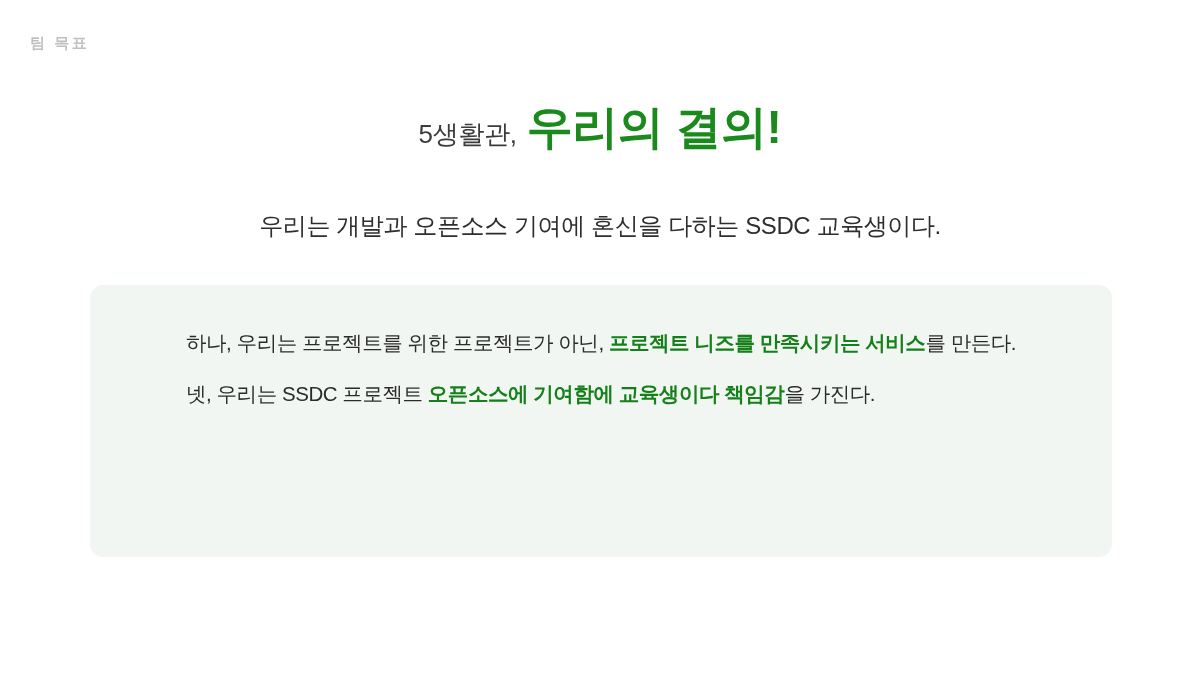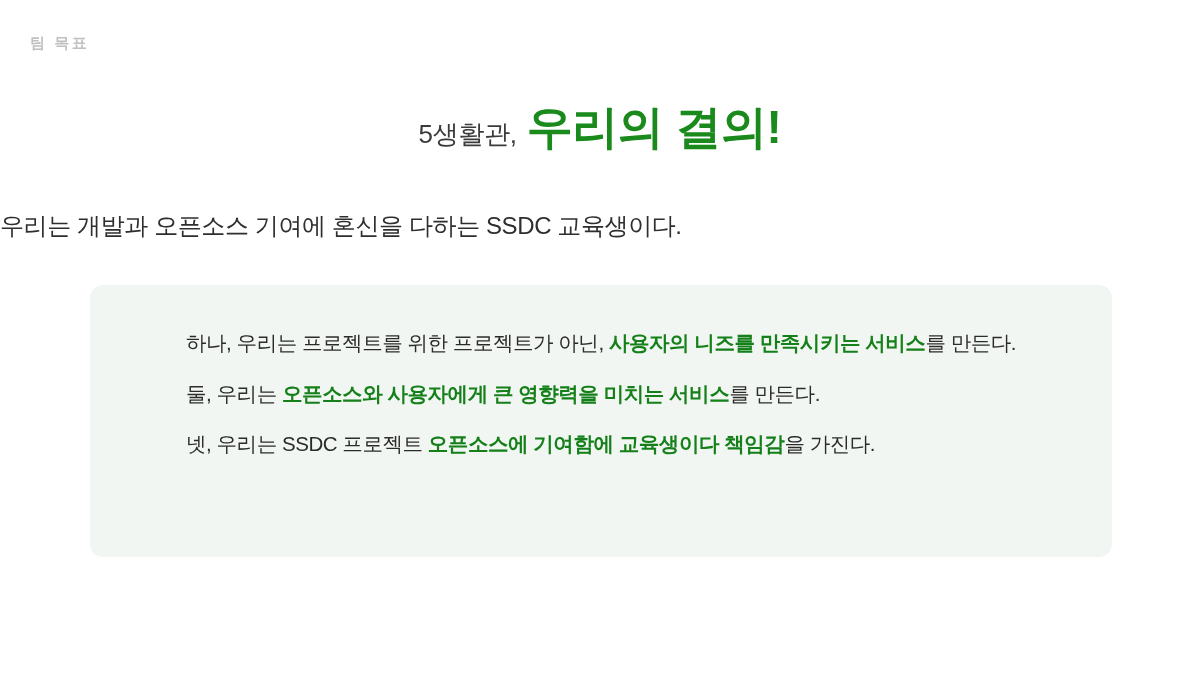--- a/index.html
+++ b/index.html
@@ -62,21 +62,21 @@
     letter-spacing: -0.5px;
     margin-left: 10px;
   }
 
   
   #subtitle {
     position: absolute;
     left: 0;
     right: 0;
     top: 209px;
-    text-align: left;
+    text-align: center;
     font-size: 24px;
     font-weight: 400;
     color: #2e2e2e;
     letter-spacing: -0.4px;
     white-space: nowrap;
     line-height: 1.4;
   }
 
   
   #pledge-card {
@@ -120,26 +120,23 @@
 
   <div id="headline">
     <span class="prefix">5생활관,</span><span class="accent">우리의 결의!</span>
   </div>
 
   <div id="subtitle">우리는 개발과 오픈소스 기여에 혼신을 다하는 SSDC 교육생이다.</div>
 
   <div id="pledge-card">
 
     <div class="pledge-line">
-      <span class="plain">하나, 우리는 프로젝트를 위한 프로젝트가 아닌, </span><span class="hl">사용자의 니즈를 만족시키는 서비스</span><span class="plain">를 만든다.</span>
+      <span class="plain">하나, 우리는 프로젝트를 위한 프로젝트가 아닌, </span><span class="hl">프로젝트 니즈를 만족시키는 서비스</span><span class="plain">를 만든다.</span>
     </div>
 
-    <div class="pledge-line">
-      <span class="plain">둘, 우리는 </span><span class="hl">오픈소스와 사용자에게 큰 영향력을 미치는 서비스</span><span class="plain">를 만든다.</span>
-    </div>
 
 
     <div class="pledge-line">
       <span class="plain">넷, 우리는 SSDC 프로젝트 </span><span class="hl">오픈소스에 기여함에 교육생이다 책임감</span><span class="plain">을 가진다.</span>
     </div>
 
   </div>
 
 </div>
 

